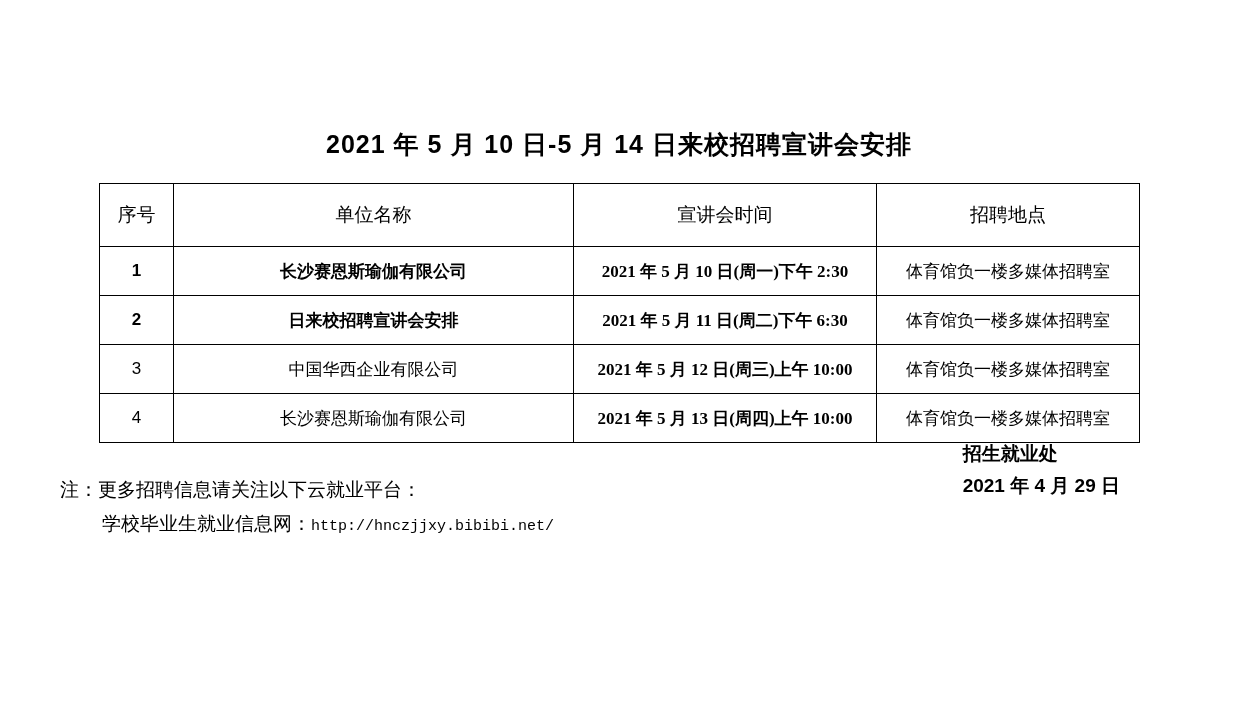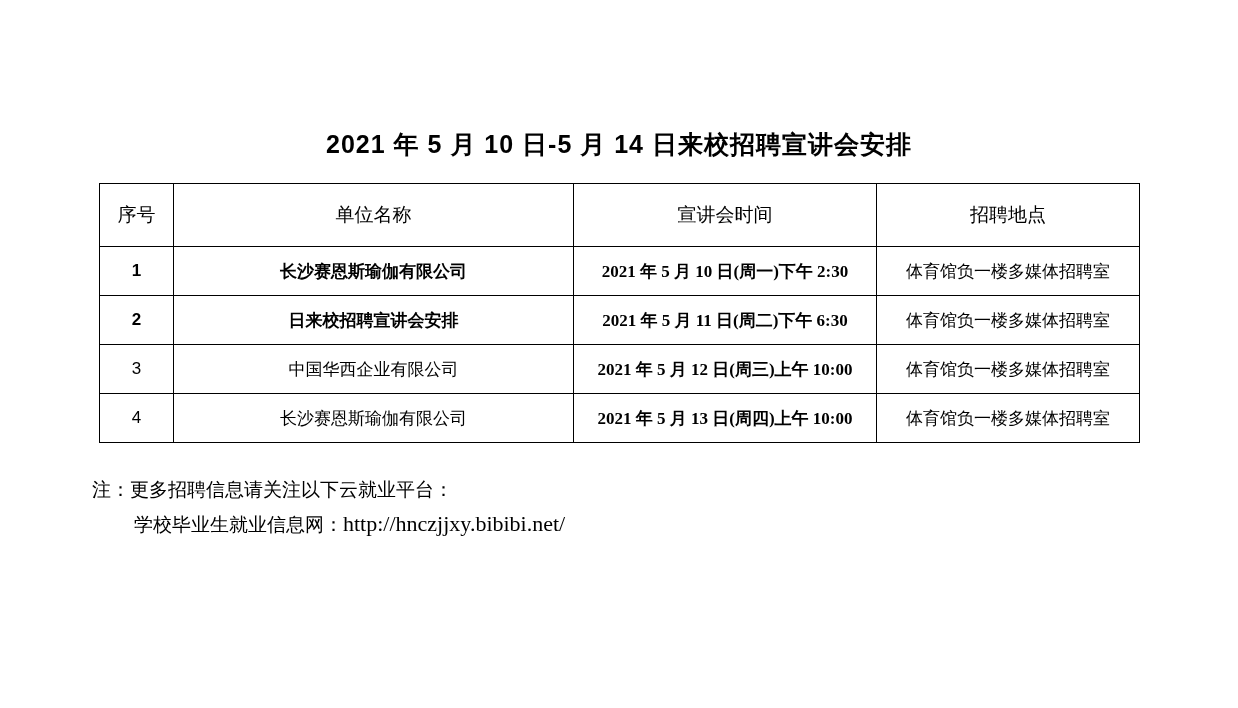--- a/index.html
+++ b/index.html
@@ -75,34 +75,34 @@
     font-weight: bold;
     font-size: 17px;
   }
   td.place {
     font-family: "Liberation Sans", "DejaVu Sans", sans-serif;
     font-size: 17px;
     border-radius: 24px;
   }
 
   .notes {
-    margin: 30px 0 0 92px;
+    margin: 30px 0 0 60px;
     font-family: "Liberation Sans", "DejaVu Sans", sans-serif;
     font-size: 19px;
     line-height: 34px;
   }
   .notes .line {
     white-space: nowrap;
   }
   .notes .indent {
     padding-left: 42px;
   }
   .mono {
-    font-family: Liberation Serif, serif;
-    font-size: 22px;
+    font-family: Liberation Mono, monospace;
+    font-size: 15px;
   }
 
   .signature {
     position: absolute;
     right: 118px;
     bottom: 28px;
     text-align: left;
     font-family: "Liberation Sans", "DejaVu Sans", sans-serif;
     font-weight: bold;
     font-size: 19px;
@@ -161,14 +161,18 @@
     </table>
   </div>
 
   <div class="notes">
     <div class="line">注：更多招聘信息请关注以下云就业平台：</div>
     <div class="line indent">
       <span>学校毕业生就业信息网：</span><span class="mono">http://hnczjjxy.bibibi.net/</span>
     </div>
   </div>
 
+  <div class="signature">
+    <div>招生就业处</div>
+    <div>2021 年 4 月 29 日</div>
+  </div>
 
 </div>
 
 </body></html>

